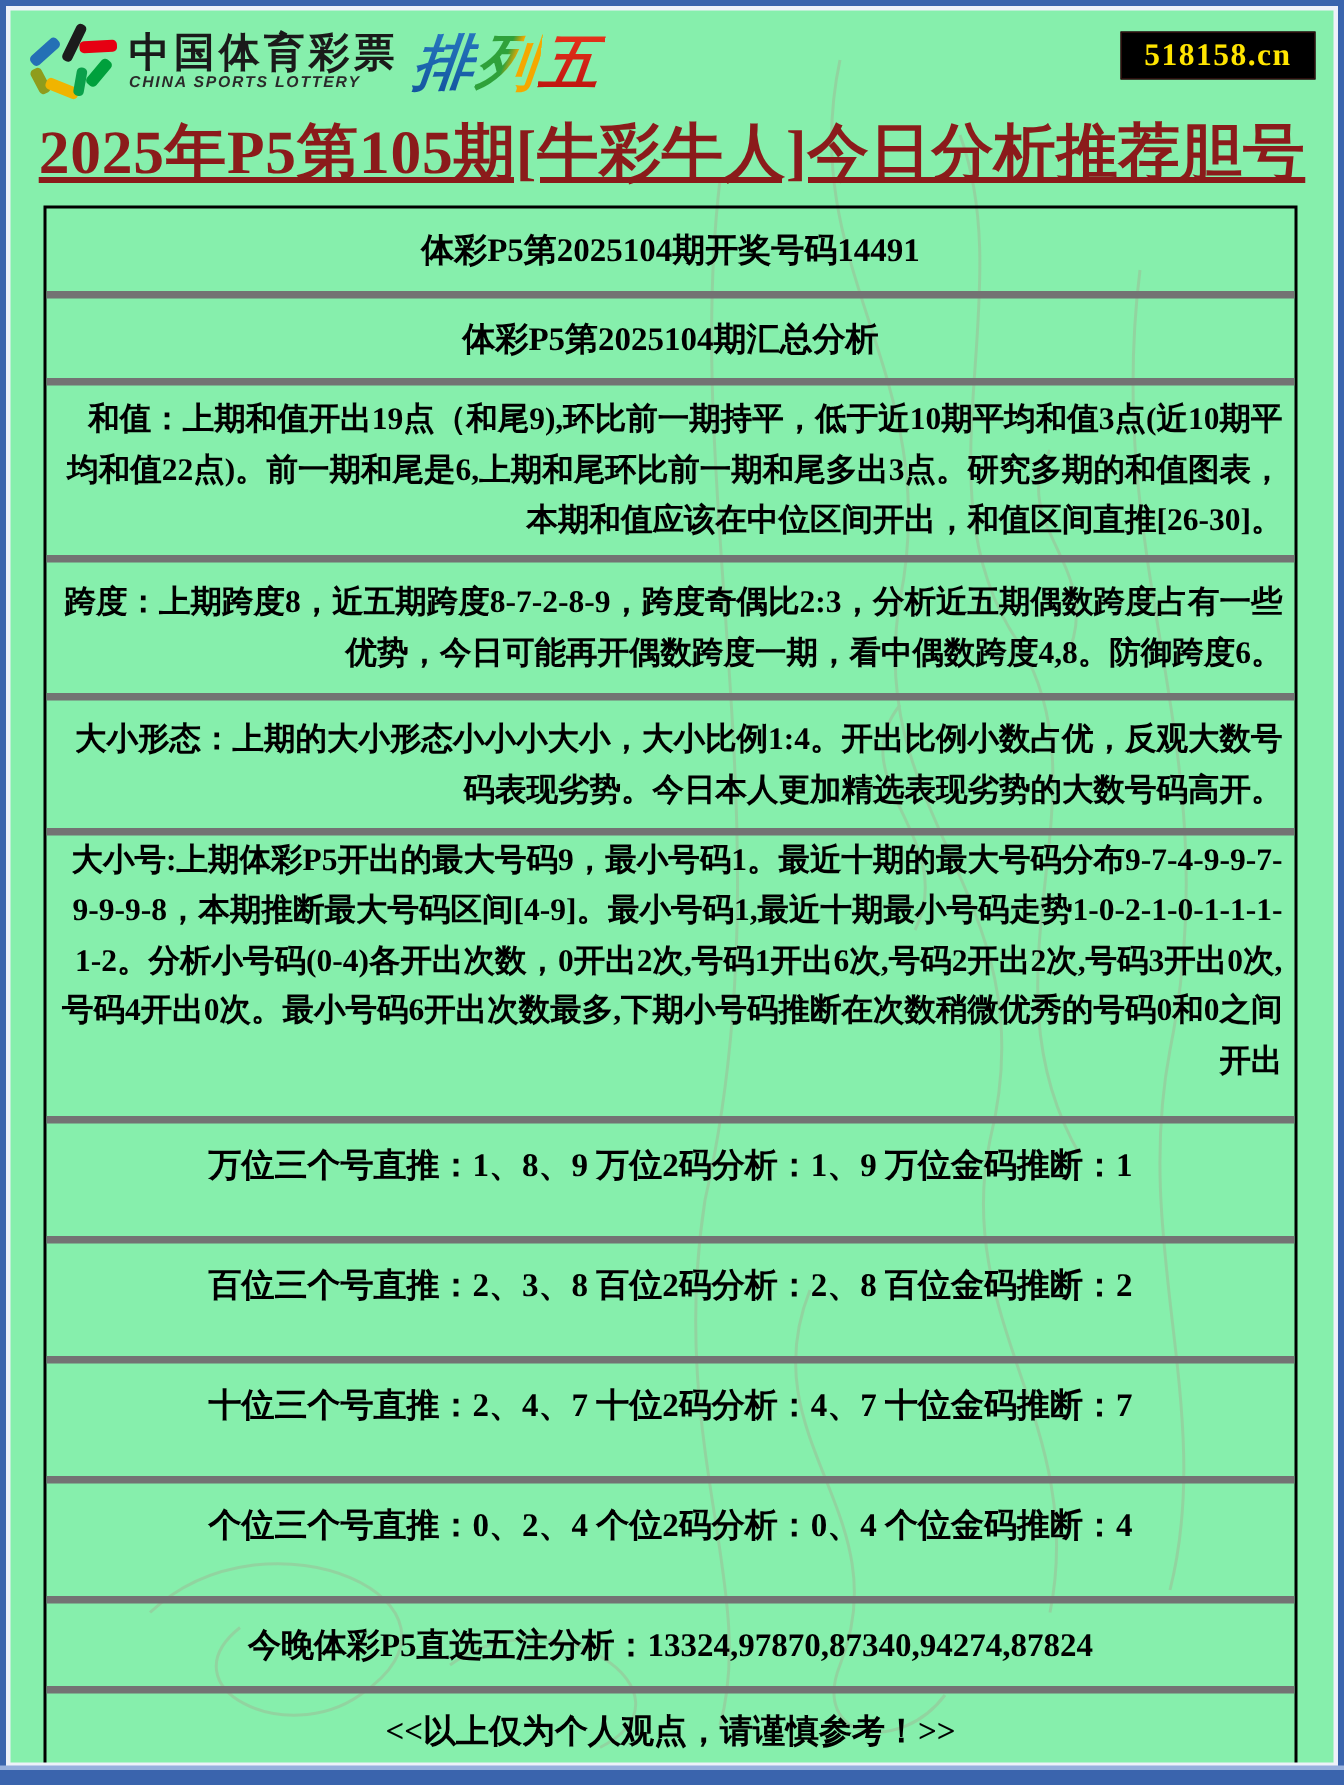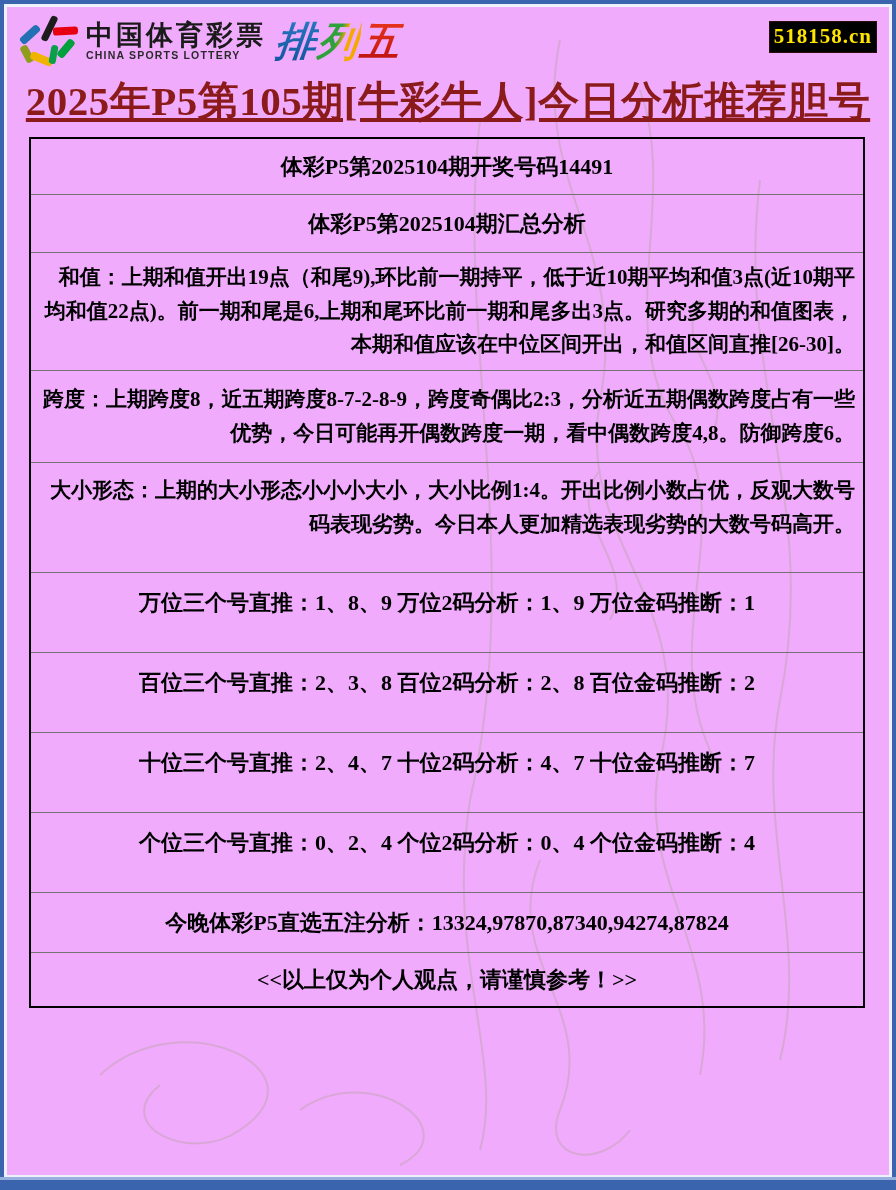--- a/index.html
+++ b/index.html
@@ -3,21 +3,21 @@
 <meta charset="utf-8">
 <style>
   html,body { margin:0; padding:0; }
   body {
     width:896px; height:1190px;
     font-family:"Liberation Serif","DejaVu Serif",serif;
     background:#cfd8ea;
   }
   .page {
     position:relative; width:896px; height:1190px;
-    background:#f0abfc; overflow:hidden;
+    background:#86efac; overflow:hidden;
   }
   
   .frame-border {
     position:absolute; inset:0; border:4px solid #3a64ad;
     pointer-events:none; z-index:6;
   }
   .frame-inner-light {
     position:absolute; left:4px; right:4px; top:4px; bottom:12px;
     border:3px solid #eef1f9; pointer-events:none; z-index:5;
   }
@@ -34,49 +34,49 @@
   .stick { position:absolute; border-radius:3px; }
   .stick.black  { width:7px;  height:27px; background:#1c1c1c; left:26px; top:1px;  transform:rotate(26deg); }
   .stick.red    { width:25px; height:8px;  background:#e60012; left:33px; top:13px; transform:rotate(-3deg); }
   .stick.blue   { width:8px;  height:23px; background:#2470b5; left:6px;  top:9px;  transform:rotate(48deg); }
   .stick.green1 { width:8px;  height:21px; background:#00a03c; left:42px; top:24px; transform:rotate(40deg); }
   .stick.olive  { width:8px;  height:18px; background:#8f9c1c; left:3px;  top:31px; transform:rotate(-28deg); }
   .stick.yellow { width:23px; height:8px;  background:#f0b400; left:10px; top:41px; transform:rotate(22deg); }
   .stick.green2 { width:7px;  height:19px; background:#0aa04a; left:30px; top:31px; transform:rotate(10deg); }
   .logo-text { display:flex; flex-direction:column; justify-content:center; margin-right:10px; }
   .logo-cn { font-family:"Liberation Sans","DejaVu Sans",sans-serif; font-weight:bold; font-size:27px; color:#1a1a1a; letter-spacing:3px; line-height:1.05; }
-  .logo-en { font-family:"Liberation Sans","DejaVu Sans",sans-serif; font-weight:bold; font-size:10.5px; color:#2a2a2a; letter-spacing:1.2px; }
+  .logo-en { font-family:"Liberation Sans","DejaVu Sans",sans-serif; font-weight:bold; font-size:10.5px; color:#2a2a2a; letter-spacing:1.2px;font-style:italic; }
   .game-name { font-family:"Liberation Sans","DejaVu Sans",sans-serif; font-weight:bold; font-style:italic; font-size:40px; letter-spacing:2px; display:flex; }
   .game-char { -webkit-background-clip:text; background-clip:text; color:transparent; transform:skewX(-6deg); }
   .gc0 { background-image:linear-gradient(180deg,#2a7cc4,#10509a); }
   .gc1 { background-image:linear-gradient(105deg,#2fa13a 45%,#f5a800 58%); }
   .gc2 { background-image:linear-gradient(180deg,#f03a1e,#b50d0d); }
   
   .badge {
     position:absolute; right:19px; top:21px; z-index:2;
     background:#000; color:#ffe400; font-weight:bold; font-size:21px;
-    padding:2px 4px 3px; letter-spacing:1px; border:1px solid #2c0d0d;
+    padding:2px 15px 3px; letter-spacing:1px; border:1px solid #2c0d0d;
     font-family:"Liberation Serif","DejaVu Serif",serif;
   }
   
   .main-title {
     position:absolute; left:0; right:0; top:74px; z-index:2;
     text-align:center; font-size:41px; font-weight:bold; color:#8b1b1b;
     white-space:nowrap; letter-spacing:0.5px;text-decoration:underline;
   }
   
   .table {
     position:absolute; left:29px; top:137px; width:836px; z-index:2;
     border:2px solid #000; box-sizing:border-box;
   }
   .row {
     box-sizing:border-box; display:flex; align-items:center;
     color:#000; font-weight:bold;
   }
-  .row + .row { border-top:1px solid #737373; }
+  .row + .row { border-top:5px solid #737373; }
   .row.c { justify-content:center; text-align:center; font-size:22px; padding:15px 10px; }
   .row.p { justify-content:flex-start; text-align:right; font-size:21px; line-height:1.6; padding:0 8px; }
   .h55  { height:55px; }  .h58  { height:58px; }  .h118 { height:118px; }
   .h92  { height:92px; }  .h90  { height:90px; }  .h172 { height:172px; }
   .h60  { height:60px;margin-top:20px; }  .h54  { height:54px; }
 </style>
 </head>
 <body>
 
 <div class="page">
@@ -121,20 +121,21 @@
   <div class="badge">518158.cn</div>
 
   <div class="main-title">2025年P5第105期[牛彩牛人]今日分析推荐胆号</div>
 
   <div class="table">
     <div class="row c h55">体彩P5第2025104期开奖号码14491</div>
     <div class="row c h58">体彩P5第2025104期汇总分析</div>
     <div class="row p h118">和值：上期和值开出19点（和尾9),环比前一期持平，低于近10期平均和值3点(近10期平均和值22点)。前一期和尾是6,上期和尾环比前一期和尾多出3点。研究多期的和值图表，本期和值应该在中位区间开出，和值区间直推[26-30]。</div>
     <div class="row p h92">跨度：上期跨度8，近五期跨度8-7-2-8-9，跨度奇偶比2:3，分析近五期偶数跨度占有一些优势，今日可能再开偶数跨度一期，看中偶数跨度4,8。防御跨度6。</div>
     <div class="row p h90">大小形态：上期的大小形态小小小大小，大小比例1:4。开出比例小数占优，反观大数号码表现劣势。今日本人更加精选表现劣势的大数号码高开。</div>
+    <div class="row p h172">大小号:上期体彩P5开出的最大号码9，最小号码1。最近十期的最大号码分布9-7-4-9-9-7-9-9-9-8，本期推断最大号码区间[4-9]。最小号码1,最近十期最小号码走势1-0-2-1-0-1-1-1-1-2。分析小号码(0-4)各开出次数，0开出2次,号码1开出6次,号码2开出2次,号码3开出0次,号码4开出0次。最小号码6开出次数最多,下期小号码推断在次数稍微优秀的号码0和0之间开出</div>
     <div class="row c h60">万位三个号直推：1、8、9 万位2码分析：1、9 万位金码推断：1</div>
     <div class="row c h60">百位三个号直推：2、3、8 百位2码分析：2、8 百位金码推断：2</div>
     <div class="row c h60">十位三个号直推：2、4、7 十位2码分析：4、7 十位金码推断：7</div>
     <div class="row c h60">个位三个号直推：0、2、4 个位2码分析：0、4 个位金码推断：4</div>
     <div class="row c h60">今晚体彩P5直选五注分析：13324,97870,87340,94274,87824</div>
     <div class="row c h54">&lt;&lt;以上仅为个人观点，请谨慎参考！&gt;&gt;</div>
   </div>
 
 </div>
 

